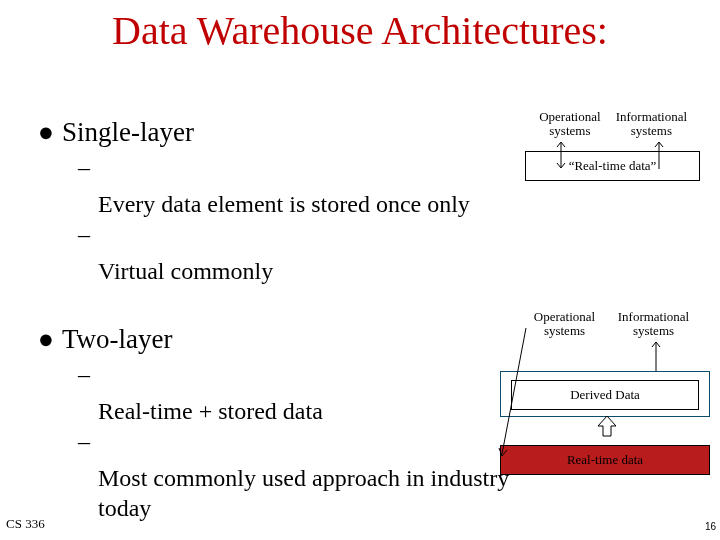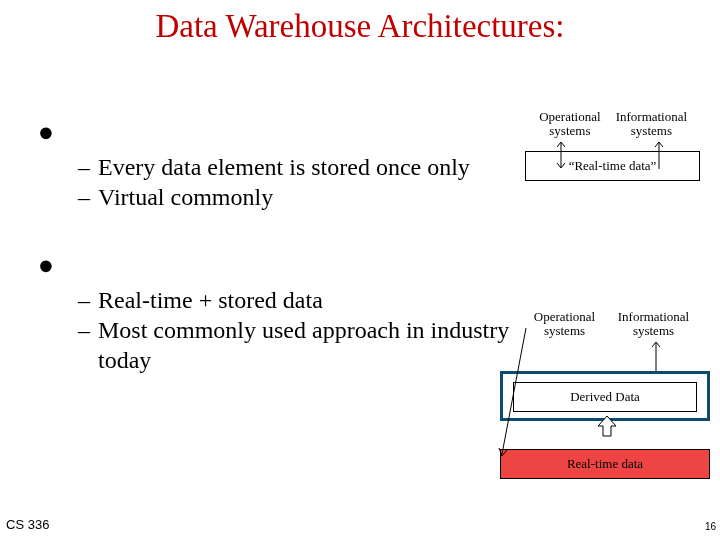--- a/index.html
+++ b/index.html
@@ -7,21 +7,21 @@
     width: 720px;
     height: 540px;
     background: #fff;
     font-family: "Times New Roman", Times, serif;
     color: #000;
     position: relative;
     overflow: hidden;
   }
   .title {
     text-align: center;
-    font-size: 33px;
+    font-size: 40px;
     color: #c00000;
     line-height: 1.15;
     padding-top: 8px;
   }
   .content {
     position: absolute;
     top: 105px;
     left: 30px;
     width: 490px;
   }
@@ -32,28 +32,28 @@
     display: flex;
   }
   .bullet-main .dot { width: 32px; text-align: center; }
   .bullet-sub {
     font-size: 24px;
     margin-left: 48px;
     display: flex;
     line-height: 1.25;
   }
   .bullet-sub .dash { width: 20px; }
-  .bullet-sub .txt { flex: 1; }
+  .bullet-sub .txt { flex: 1; margin-top: 37px; }
   .two-layer-block { margin-top: 38px; }
   .footer-left {
     position: absolute;
     left: 6px;
     bottom: 8px;
     font-size: 13px;
-    font-family: Liberation Sans, sans-serif;
+    font-family: Liberation Serif, serif;
   }
   .footer-right {
     position: absolute;
     right: 4px;
     bottom: 8px;
     font-size: 10px;
     font-family: Arial, sans-serif;
   }
   
   .diag1 {
@@ -87,63 +87,65 @@
     font-size: 13px;
   }
   .diag2-labels {
     display: flex;
     justify-content: space-between;
     padding: 0 10px 0 22px;
     line-height: 1.1;
     text-align: center;
   }
   .diag2-outer {
-    border: 3px solid #0c4a6e;
+    border: 1px solid #0c4a6e;
     margin-top: 32px;
     padding: 8px 10px 6px 10px;
     background: #fff;
   }
   .diag2-inner {
     border: 1px solid #000;
     text-align: center;
     padding: 6px 2px;
     background: #fff;
   }
   .diag2-rt {
     border: 1px solid #000;
     text-align: center;
     padding: 6px 2px;
     margin-top: 28px;
-    background: #ef4444;
+    background: #b91c1c;
   }
   svg.arrow { position: absolute; }
 </style>
 </head>
 <body>
 
 <div class="title">
   <span>Data Warehouse Architectures:</span><br>
 </div>
 
 <div class="content">
   <div class="bullet-main">
     <span class="dot">●</span>
+    <span>Single-layer</span>
   </div>
   <div class="bullet-sub">
     <span class="dash">–</span>
     <span class="txt">Every data element is stored once only</span>
   </div>
   <div class="bullet-sub">
     <span class="dash">–</span>
     <span class="txt">Virtual commonly</span>
   </div>
 
   <div class="two-layer-block">
     <div class="bullet-main">
       <span class="dot">●</span>
+      <span>Two-layer</span>
     </div>
     <div class="bullet-sub">
       <span class="dash">–</span>
       <span class="txt">Real-time + stored data</span>
     </div>
     <div class="bullet-sub">
       <span class="dash">–</span>
       <span class="txt">Most commonly used approach in industry today</span>
     </div>
   </div>

